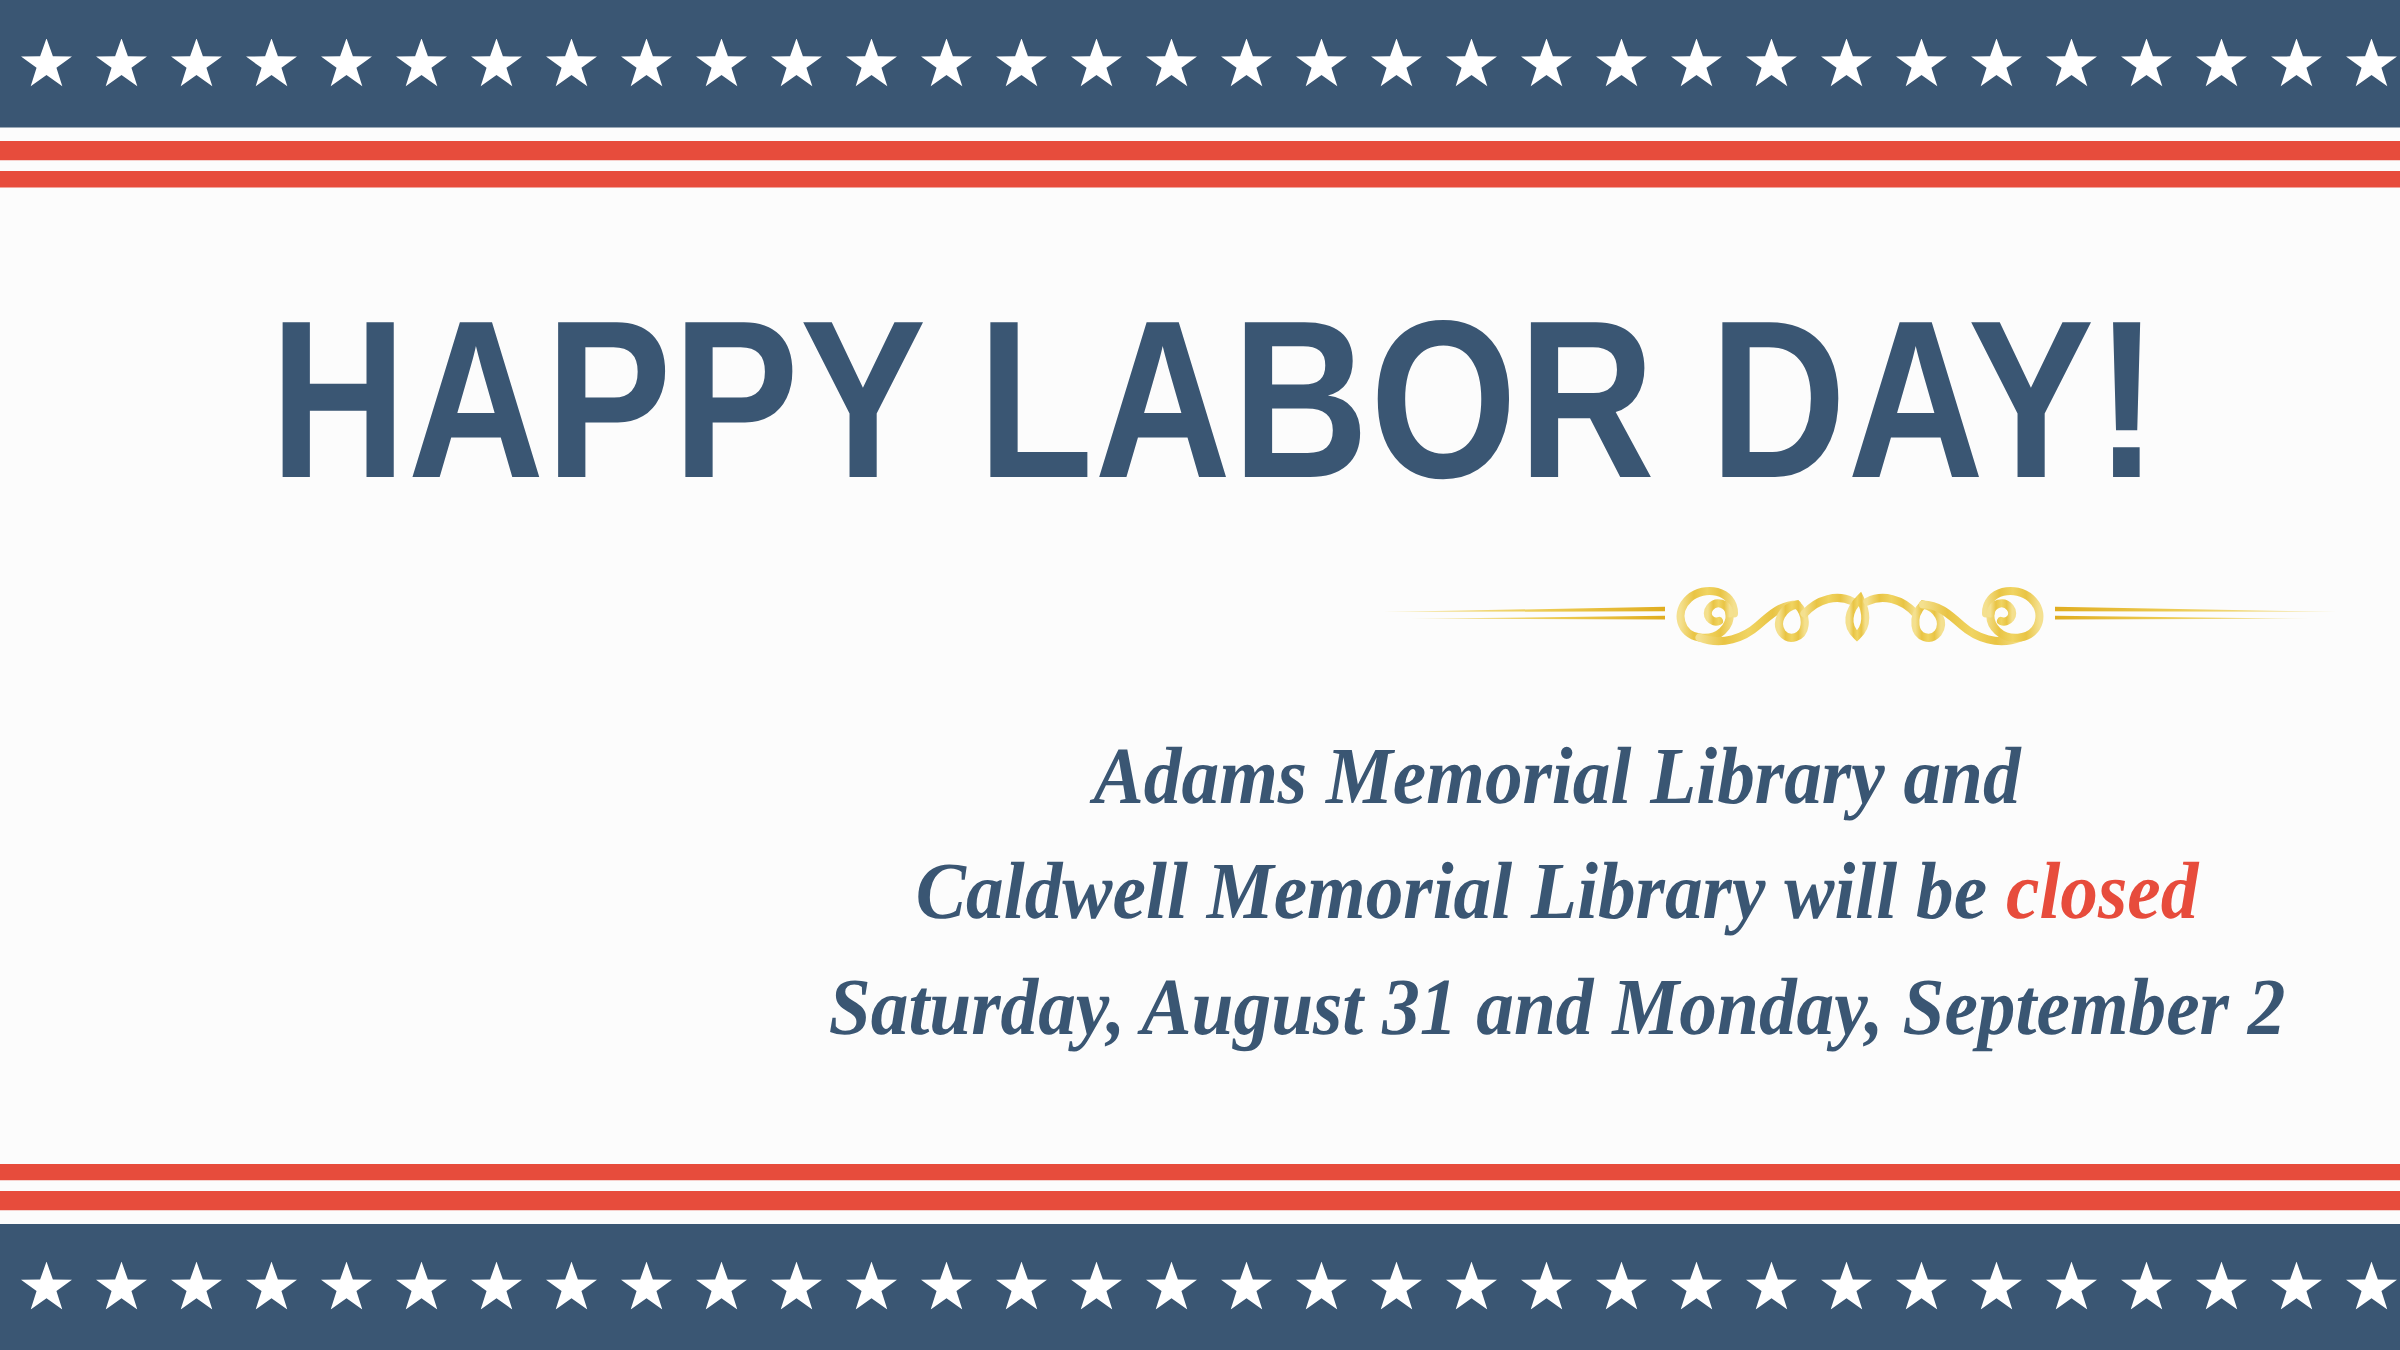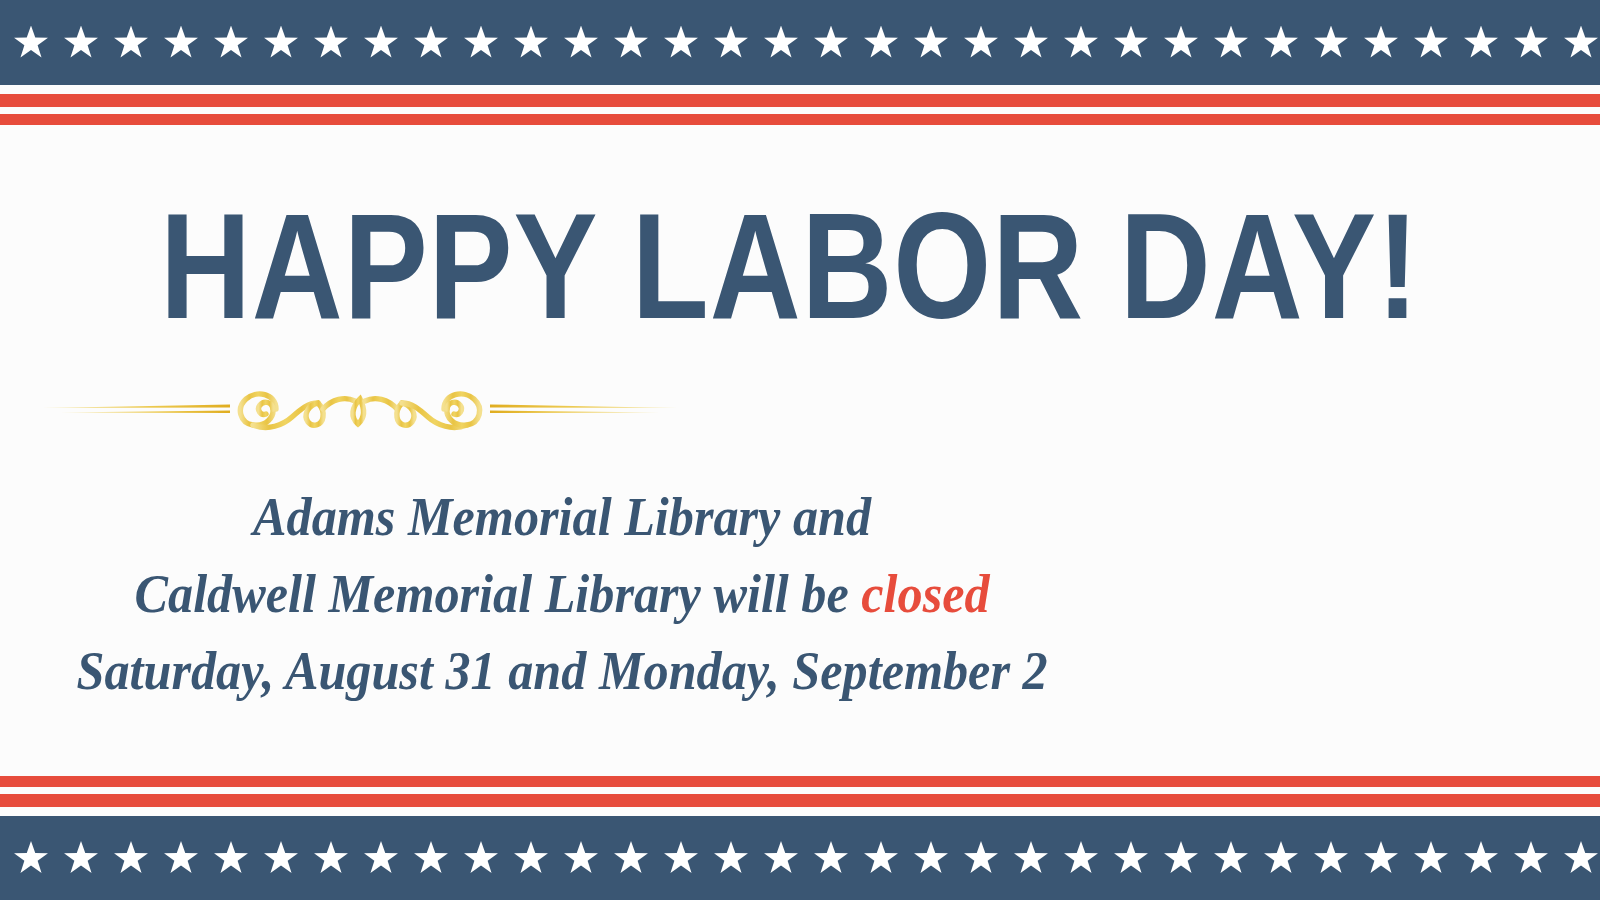--- a/index.html
+++ b/index.html
@@ -84,21 +84,21 @@
   .bottom-stripes .bar-b { height: 11px; }
   .bottom-stripes .gap-b { height: 7px; }
   .bottom-stripes .bar-a { height: 13px; }
   .bottom-stripes .gap-a { height: 9px; }
 
   
   .content {
     flex: 1 1 auto;
     display: flex;
     flex-direction: column;
-    align-items: flex-start;
+    align-items: flex-end;
     justify-content: center;
     text-align: center;
     padding: 0 40px;
     box-sizing: border-box;
   }
 
   .headline {
     font-family: "Liberation Sans Narrow", "Liberation Sans", sans-serif;
     font-weight: 700;
     font-size: 150px;

